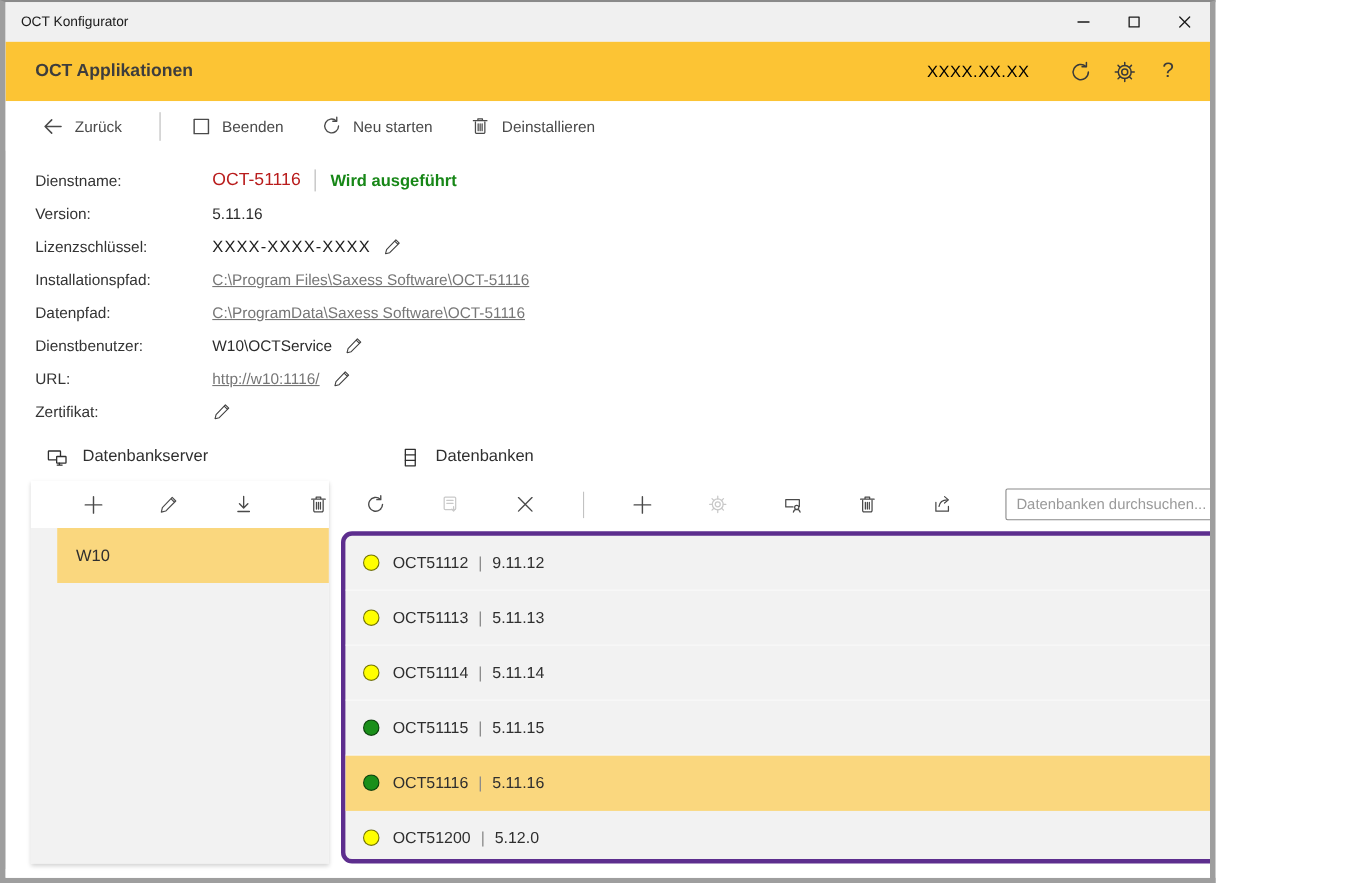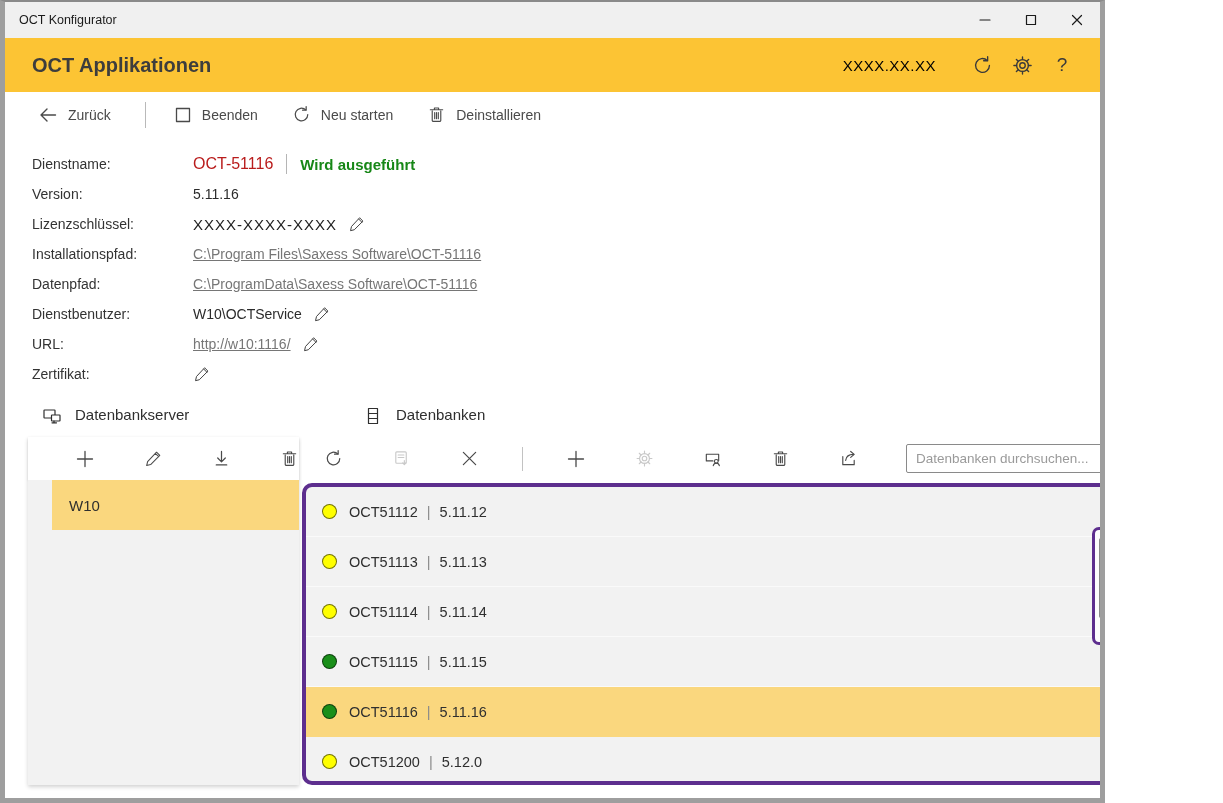--- a/index.html
+++ b/index.html
@@ -9,21 +9,21 @@
     border-left:5px solid #9e9e9e; border-right:5px solid #9e9e9e; border-bottom:5px solid #9e9e9e;
     border-top:2px solid #8a8a8a; background:#fff; overflow:hidden;
   }
   
   .titlebar { height:36px; background:#f0f0f0; display:flex; align-items:center; }
   .titlebar-text { font-size:12.5px; color:#1a1a1a; padding-left:14px; flex:1; }
   .win-btn { width:46px; height:36px; display:flex; align-items:center; justify-content:center; color:#1a1a1a; cursor:default; }
   .win-btn svg { display:block; }
   
   .appbar { height:54px; background:var(--accent,#fcc434); display:flex; align-items:center; padding:0 18px 0 27px; }
-  .appbar-title { font-size:20px; font-weight:bold; color:#3d3d3d; flex:1; }
+  .appbar-title { font-size:16px; font-weight:bold; color:#3d3d3d; flex:1; }
   .appbar-version { font-size:15px; color:#000000; margin-right:26px; letter-spacing:0.5px; }
   .appbar-icon { width:40px; height:40px; display:flex; align-items:center; justify-content:center; color:#3a3a3a; }
   .appbar-icon.q { font-size:19px; color:#3a3a3a; }
   
   .actionbar { height:45px; background:#fff; display:flex; align-items:center; padding-left:33px; }
   .action { display:flex; align-items:center; gap:10px; color:#4a4a4a; font-size:14px; margin-right:34px; cursor:default; }
   .action svg { color:#4a4a4a; }
   .action-divider { width:1px; height:26px; background:#b9b9b9; margin:0 28px 0 0; }
   
   .details { padding:12px 0 0 27px; height:258px; }
@@ -38,21 +38,21 @@
   .pencil { margin-left:11px; color:#3f3f3f; display:inline-flex; cursor:pointer; }
   
   .panels { position:relative; height:395px; }
   .panel-headers { height:42px; display:flex; align-items:center; }
   .phead { display:flex; align-items:flex-start; gap:13px; font-size:15px; color:#2f2f2f; }
   .phead svg { color:#2f2f2f; }
   .phead.left { padding-left:37px; width:345px; }
   .phead.right { padding-left:13px; }
   .cols { display:flex; height:348px; }
   .col-left { width:322px; margin-left:23px; background:#fff; box-shadow:0 2px 4px rgba(0,0,0,.18); display:flex; flex-direction:column; }
-  .col-right { flex:1; margin-left:3px; margin-right:20px; display:flex; flex-direction:column; position:relative; }
+  .col-right { flex:1; margin-left:11px; margin-right:20px; display:flex; flex-direction:column; position:relative; }
   .ptoolbar { height:43px; background:#fff; display:flex; align-items:center; }
   .tbtn { width:20px; height:20px; display:flex; align-items:center; justify-content:center; color:#6e6e6e; cursor:pointer; }
   .col-left .ptoolbar { padding-left:47px; gap:48px; box-shadow:0 1px 2px rgba(0,0,0,.10); }
   .col-right .ptoolbar { padding-left:21px; gap:48px; }
   .tbtn.dark { color:#4a4a4a; }
   .tbtn.disabled { color:#c9c9c9; cursor:default; }
   .tb-divider { width:1px; height:24px; background:#c2c2c2; margin:0 -5px; }
   .search-box { margin-left:auto; margin-right:10px; width:202px; height:29px; border:1px solid #8a8a8a; border-radius:2px; background:#fff; font-size:13.5px; color:#333; padding:0 9px; font-family:"Liberation Sans",sans-serif; }
   .search-box::placeholder { color:#9a9a9a; }
   
@@ -321,21 +321,21 @@
               <path d="M12.3 2.6 16 5.7l-3.7 3.1"></path>
             </svg>
           </span>
           <input class="search-box" placeholder="Datenbanken durchsuchen..." style="">
         </div>
         <div class="db-listbox" id="db-list">
   <div class="db-item">
     <span class="dot" style="background: rgb(255, 255, 0);"></span>
     <span class="db-name">OCT51112</span>
     <span class="db-sep">|</span>
-    <span class="db-version">5.11.12</span>
+    <span class="db-version">9.11.12</span>
   </div>
 
   <div class="db-item">
     <span class="dot" style="background: rgb(255, 255, 0);"></span>
     <span class="db-name">OCT51113</span>
     <span class="db-sep">|</span>
     <span class="db-version">5.11.13</span>
   </div>
 
   <div class="db-item">

